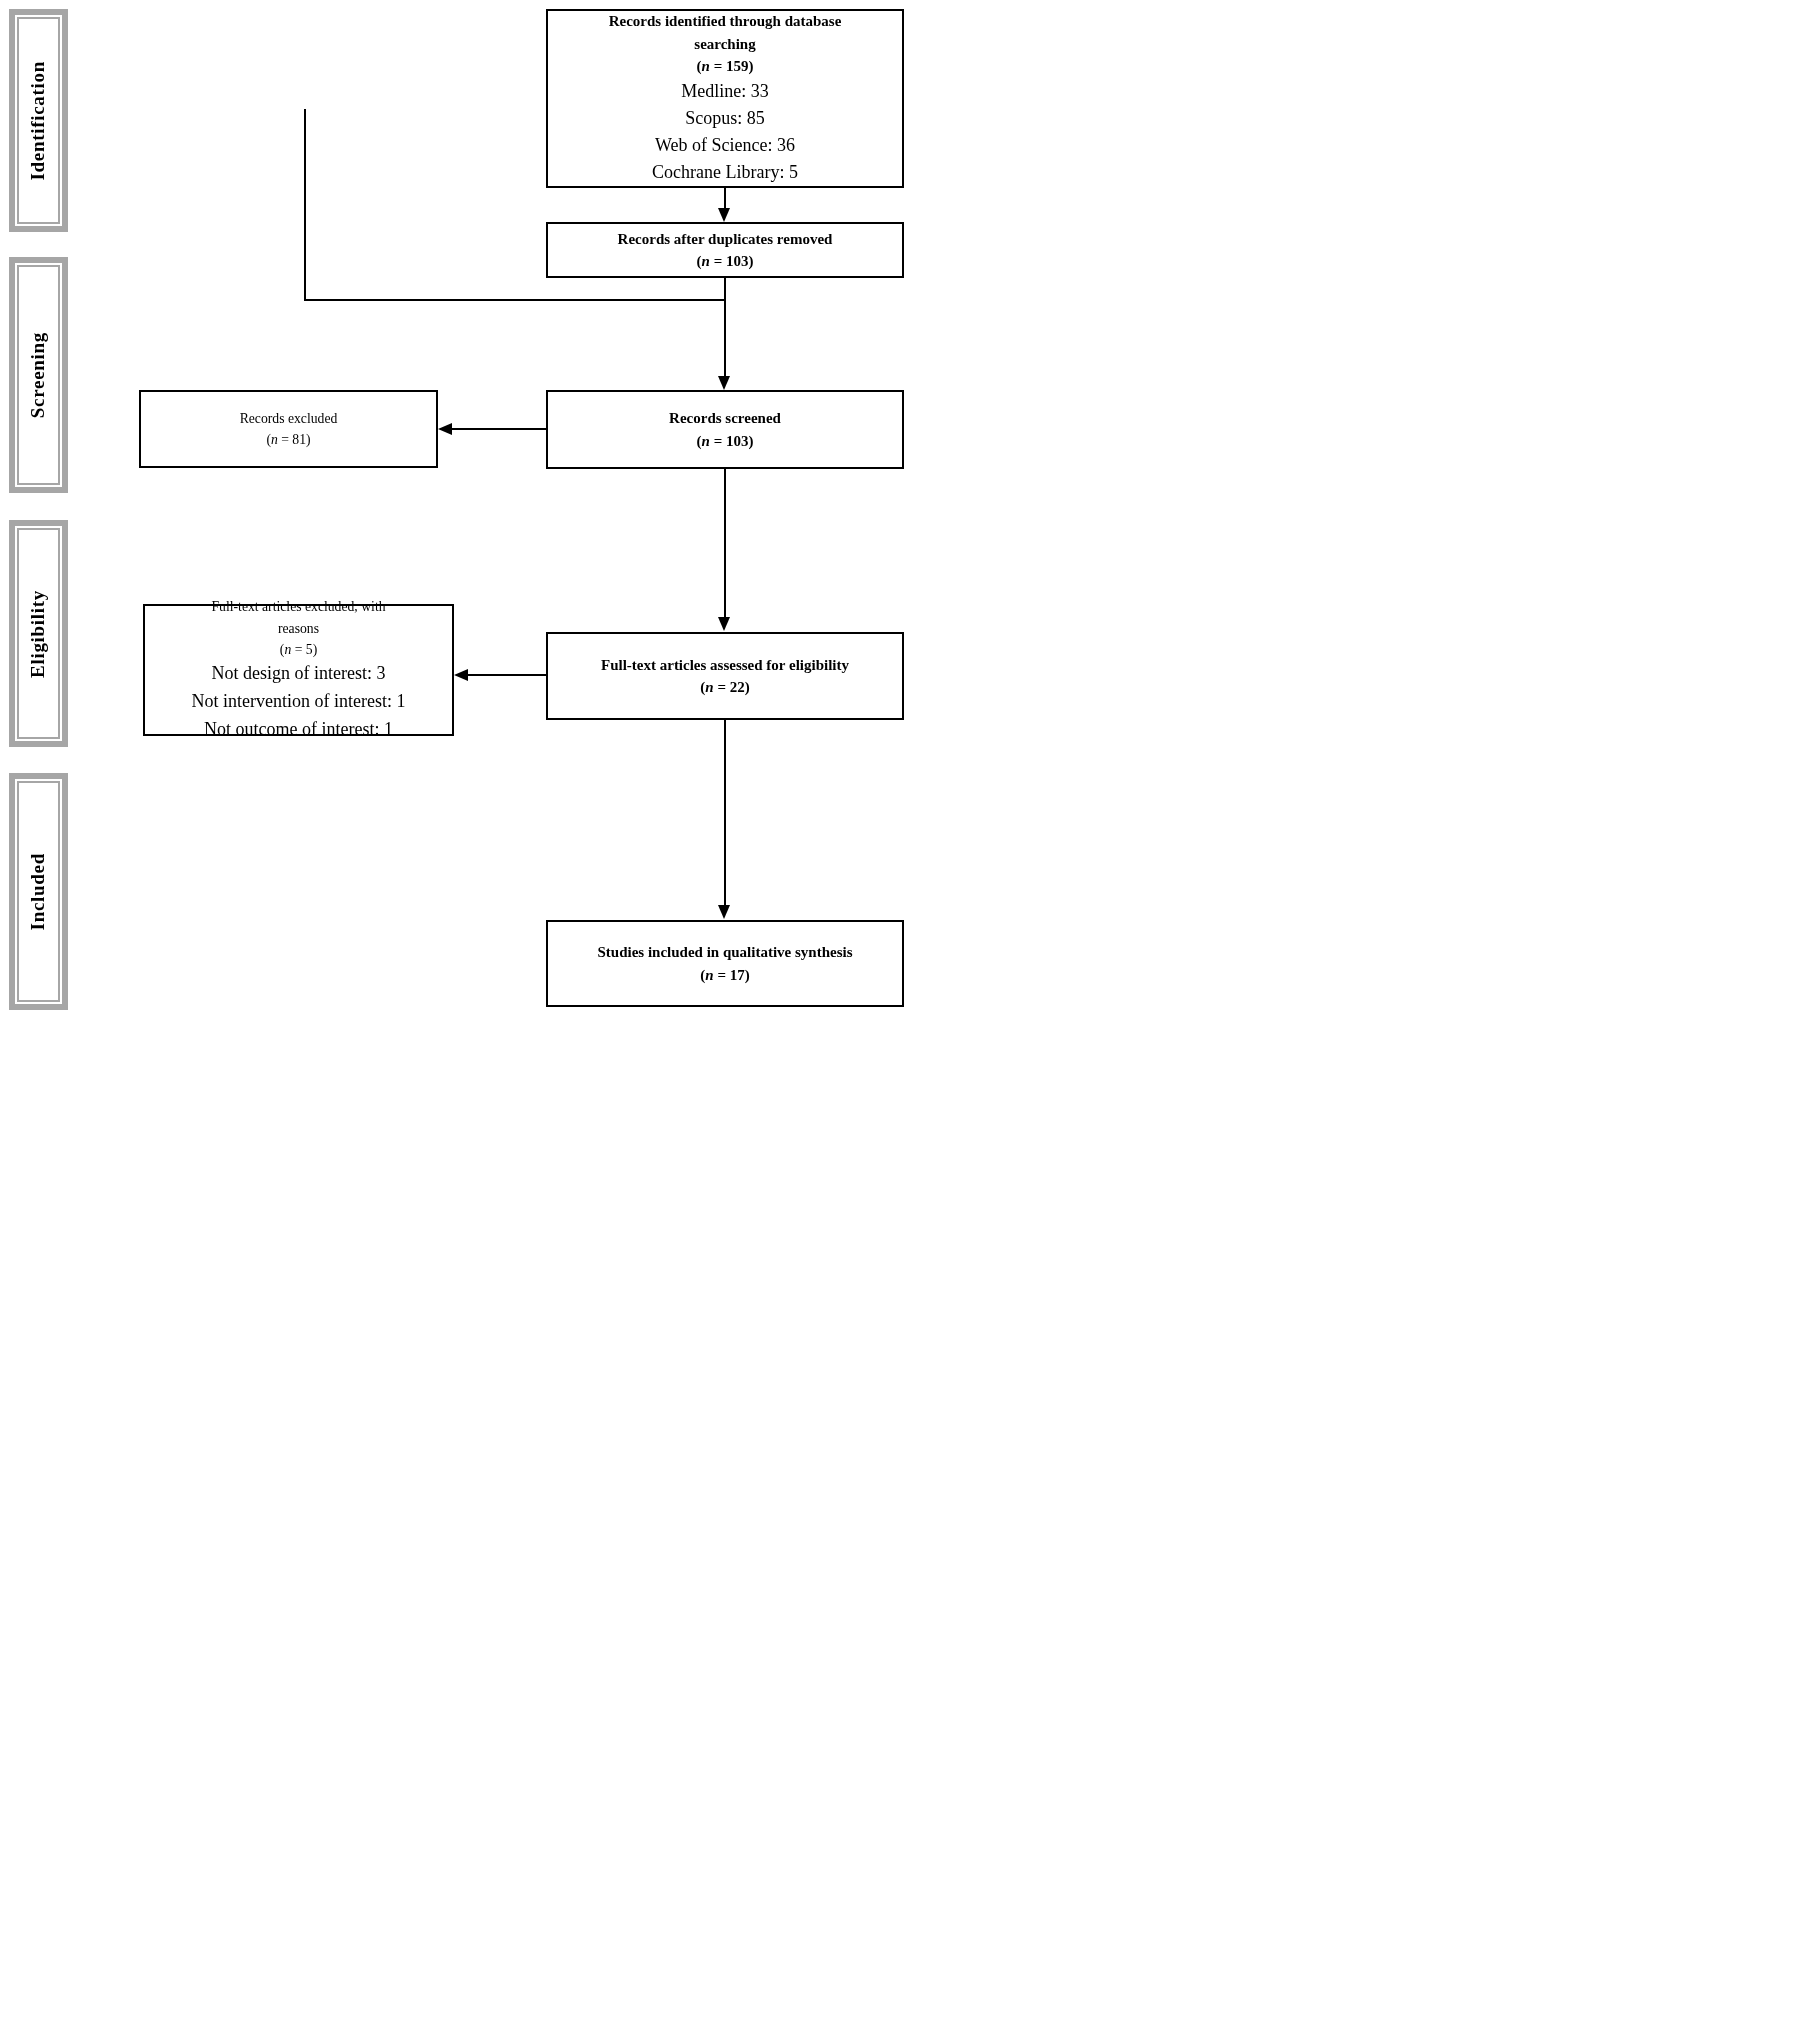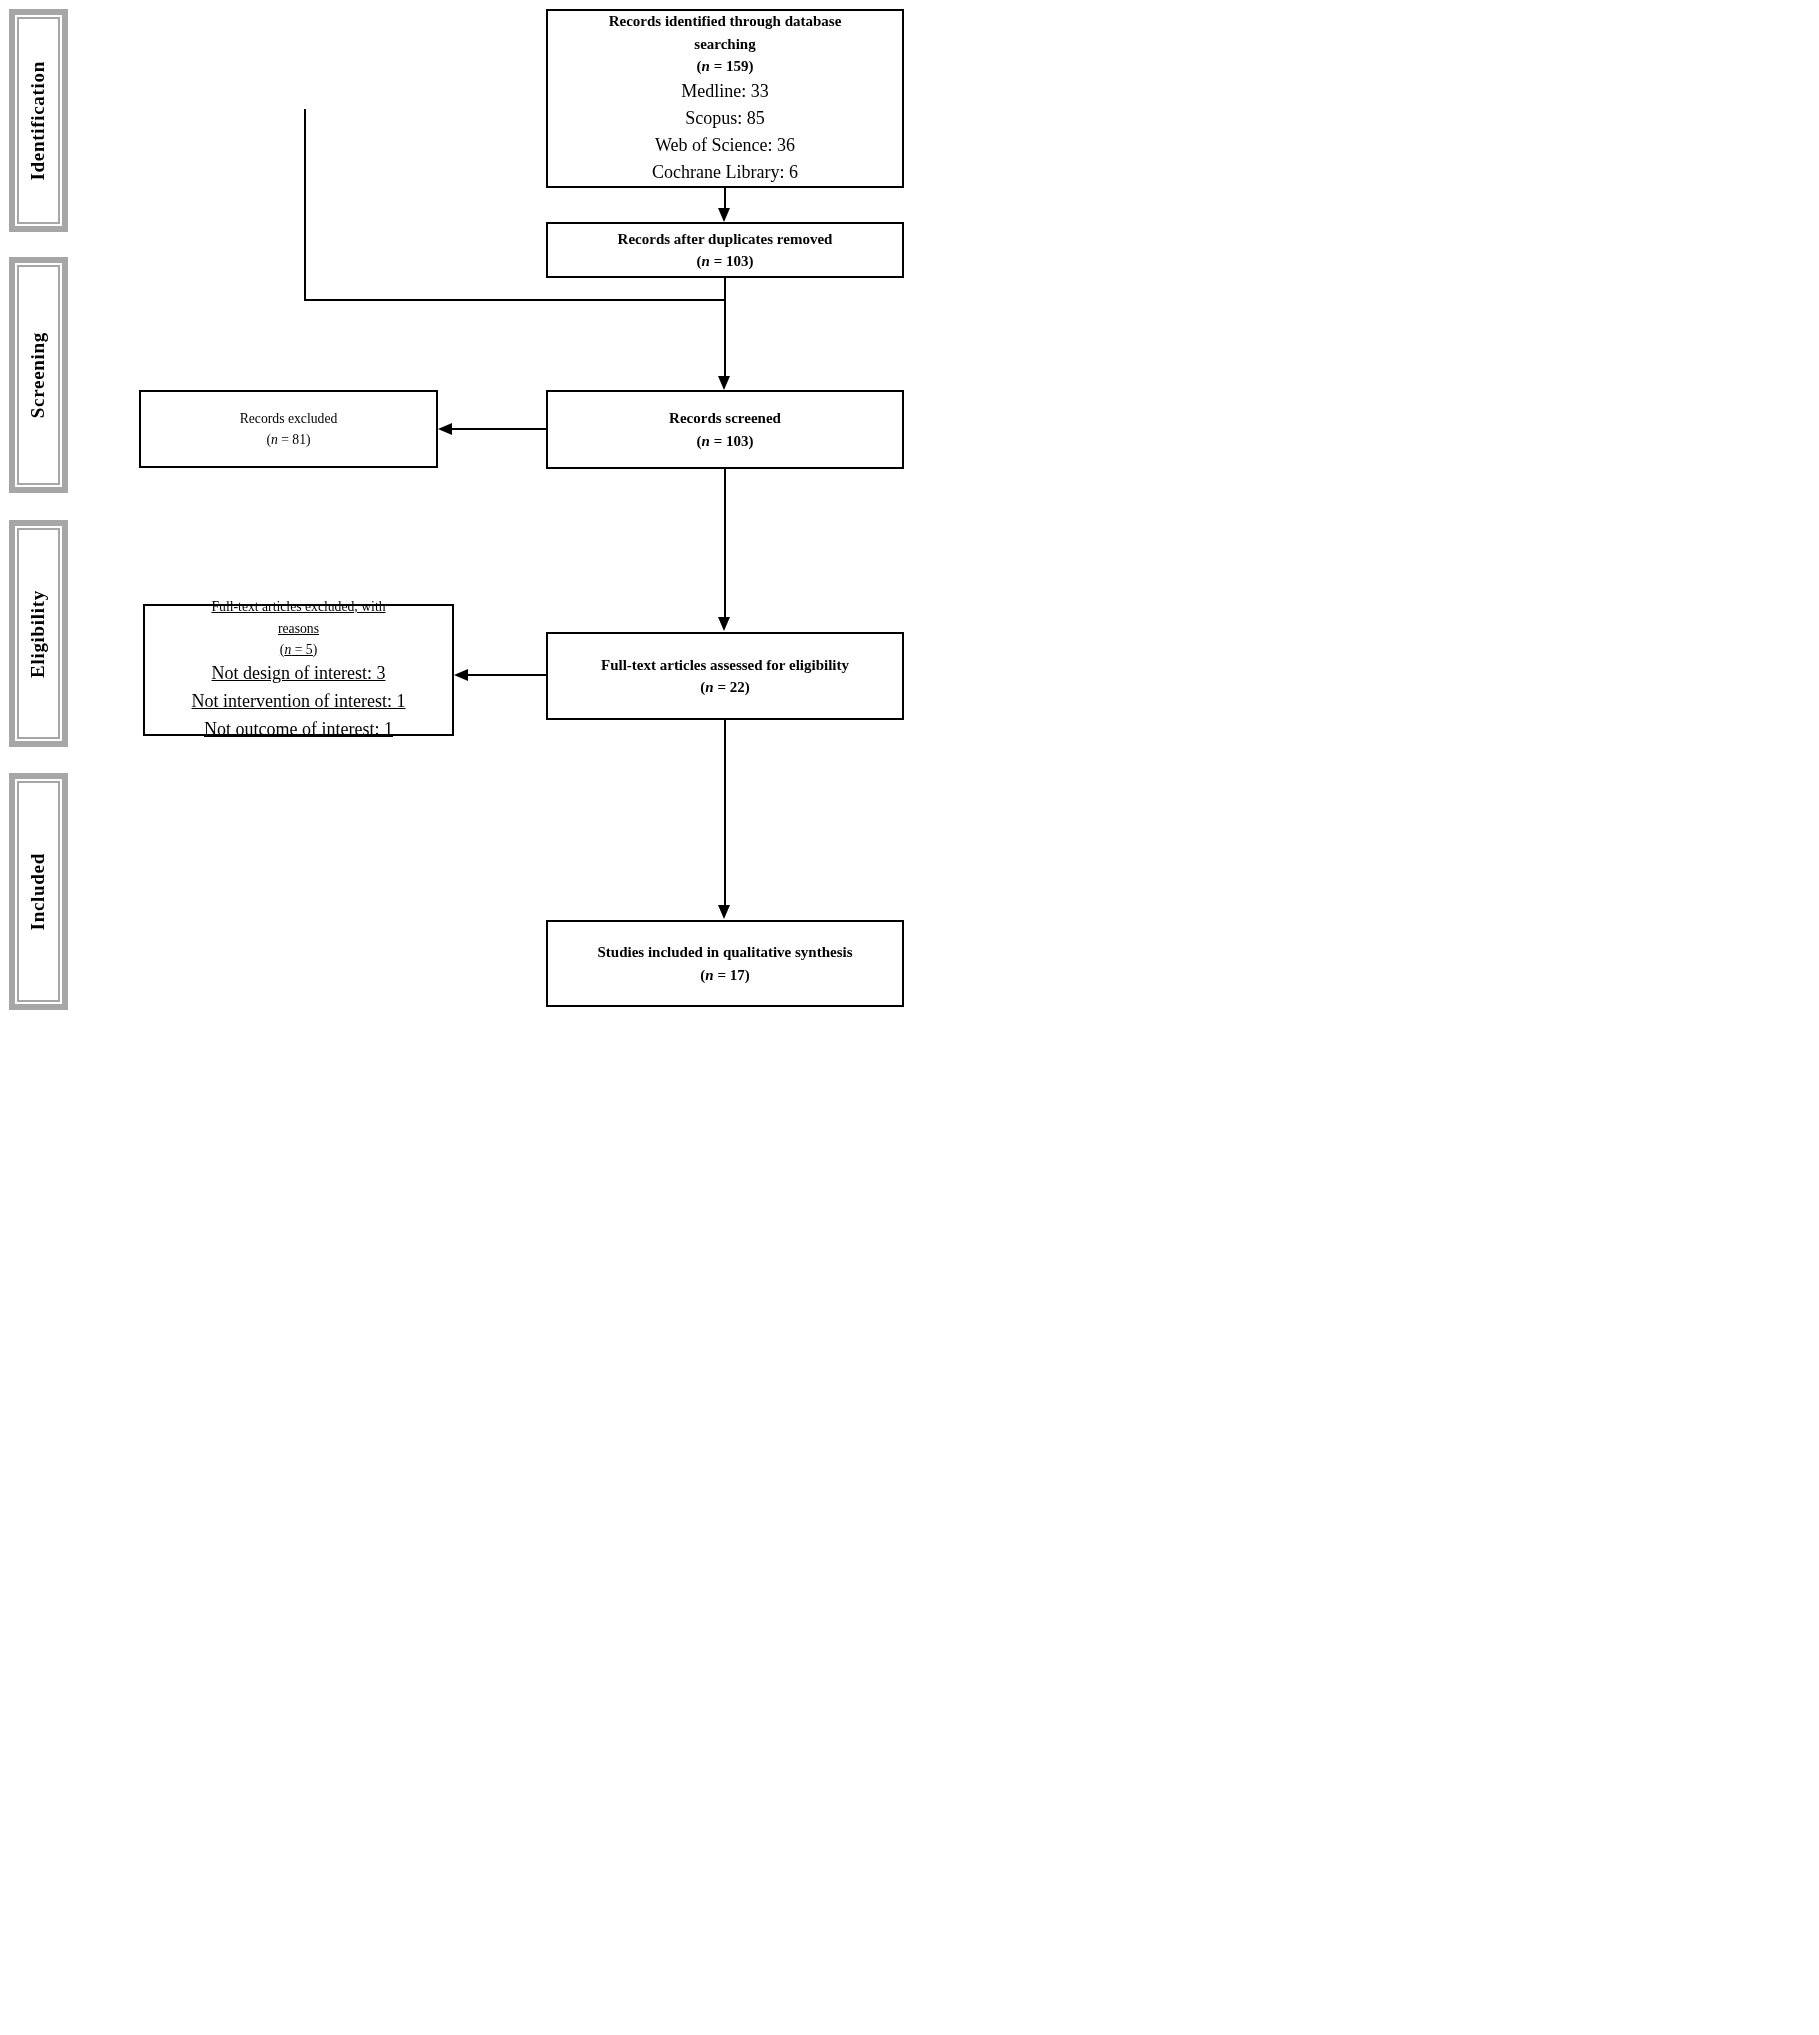--- a/index.html
+++ b/index.html
@@ -80,39 +80,39 @@
   </div>
 
 
   <div class="fbox" style="left:546px; top:8.5px; width:358px; height:179px;justify-content:flex-end;">
     <div class="t">Records identified through database</div>
     <div class="t">searching</div>
     <div class="t">(<i>n</i> = 159)</div>
     <div class="r">Medline: 33</div>
     <div class="r">Scopus: 85</div>
     <div class="r">Web of Science: 36</div>
-    <div class="r">Cochrane Library: 6</div>
+    <div class="r">Cochrane Library: 5</div>
   </div>
 
   <div class="fbox" style="left:546px; top:222px; width:358px; height:56px;">
     <div class="t">Records after duplicates removed</div>
     <div class="t">(<i>n</i> = 103)</div>
   </div>
 
   <div class="fbox regular" style="left:139px; top:390px; width:299px; height:78px;">
     <div class="t">Records excluded</div>
     <div class="t">(<i>n</i> = 81)</div>
   </div>
 
   <div class="fbox" style="left:546px; top:390px; width:358px; height:79px;">
     <div class="t">Records screened</div>
     <div class="t">(<i>n</i> = 103)</div>
   </div>
 
-  <div class="fbox regular" style="left:143px; top:604px; width:311px; height:132px;text-decoration:underline;">
+  <div class="fbox regular" style="left:143px; top:604px; width:311px; height:132px;">
     <div class="t">Full-text articles excluded, with</div>
     <div class="t">reasons</div>
     <div class="t">(<i>n</i> = 5)</div>
     <div class="r">Not design of interest: 3</div>
     <div class="r">Not intervention of interest: 1</div>
     <div class="r">Not outcome of interest: 1</div>
   </div>
 
   <div class="fbox" style="left:546px; top:632px; width:358px; height:88px;">
     <div class="t">Full-text articles assessed for eligibility</div>

